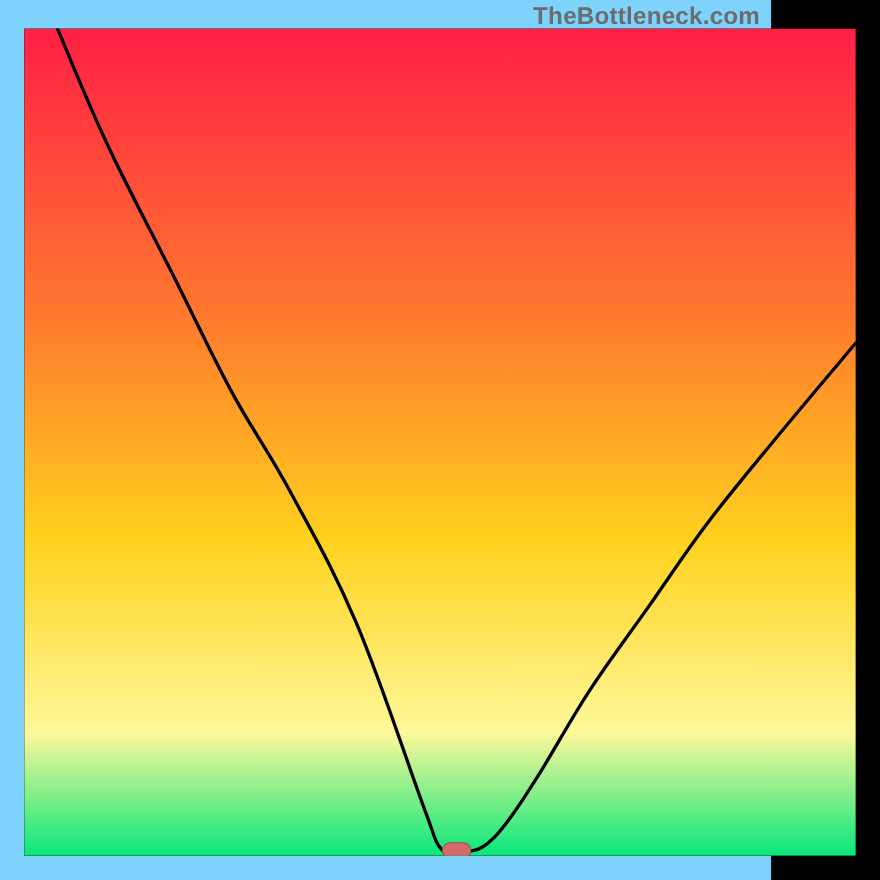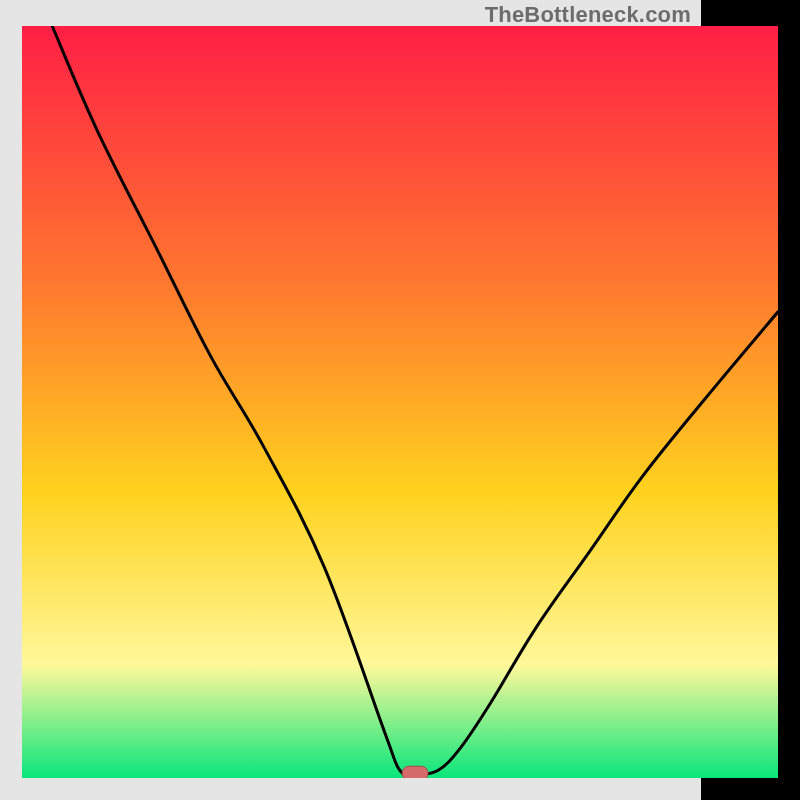--- a/index.html
+++ b/index.html
@@ -8,21 +8,21 @@
     width: 800px;
     height: 800px;
     background: #000;
     font-family: Arial, Helvetica, sans-serif;
     overflow: hidden;
   }
   .frame {
     position: relative;
     width: 701px;
     height: 800px;
-    background: #e5e5e5;
+    background: #7dd3fc;
   }
   .watermark {
     position: absolute;
     top: 2px;
     right: 10px;
     color: #6c6c6c;
     font-size: 22px;
     font-weight: 600;
     letter-spacing: 0.2px;
     user-select: none;

